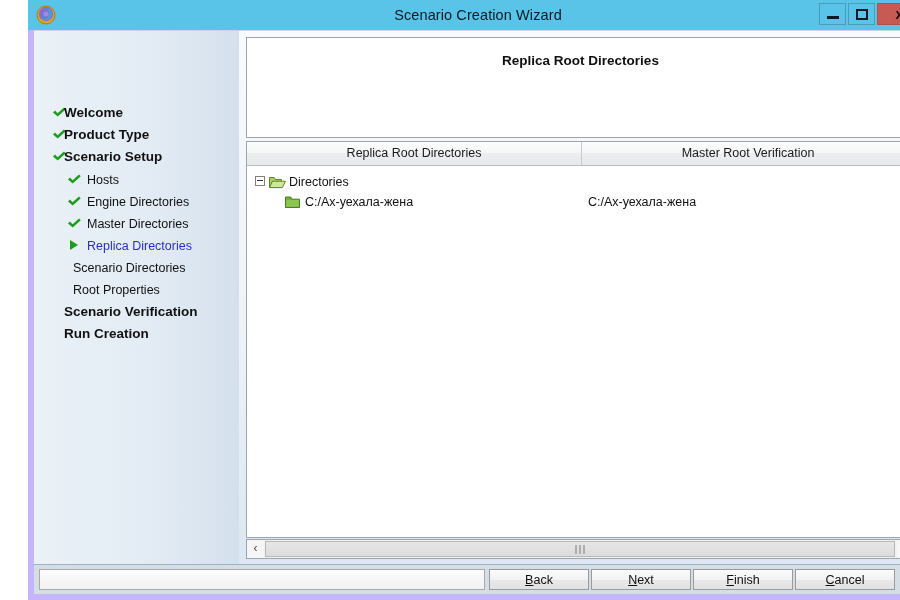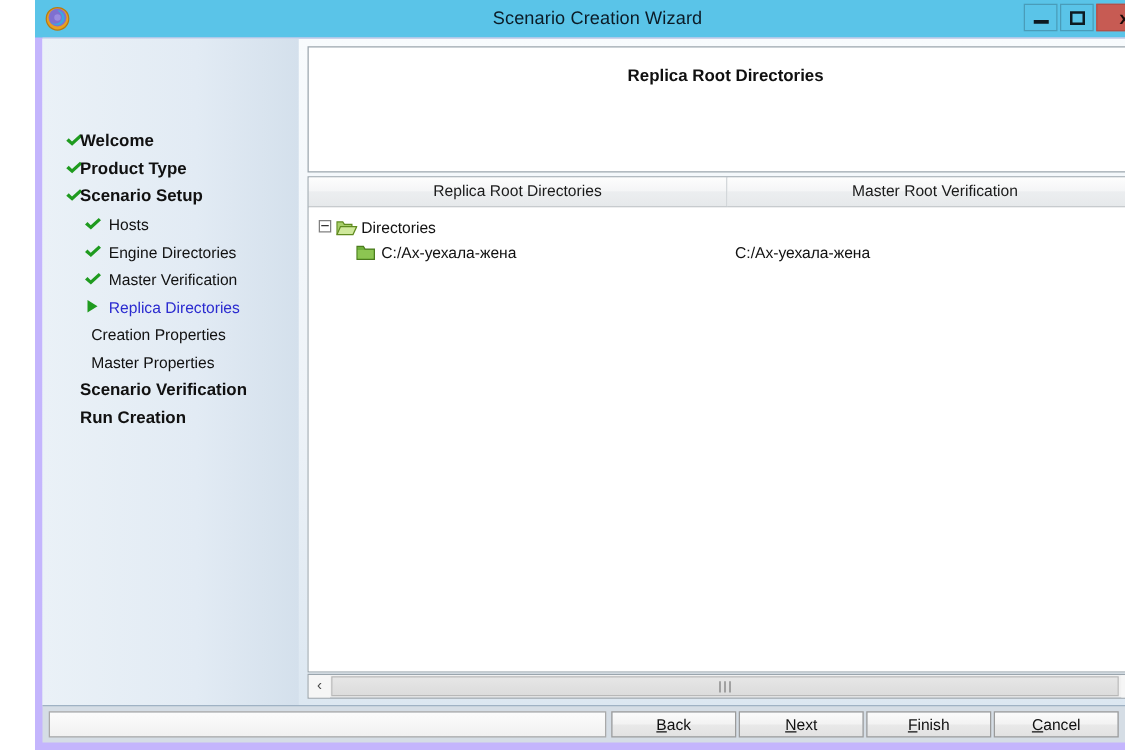--- a/index.html
+++ b/index.html
@@ -421,34 +421,34 @@
         </span>
         <span class="nav-label">Engine Directories</span>
       </div>
 
       <div class="nav-item nav-sub" style="top:183px">
         <span class="check">
           <svg width="15" height="15" viewBox="0 0 15 15">
               <path d="M1 7.5 L3 5.5 L5.6 8.2 L12 2.4 L13.8 4.2 L5.7 11.6 Z" fill="#1f9b1f"></path>
             </svg>
         </span>
-        <span class="nav-label">Master Verification</span>
+        <span class="nav-label">Master Directories</span>
       </div>
 
       <div class="nav-item nav-sub nav-current" style="top:205px">
         <span class="arrowmark"></span>
         <span class="nav-label">Replica Directories</span>
       </div>
 
       <div class="nav-item nav-sub no-mark" style="top:227px">
-        <span class="nav-label">Creation Properties</span>
+        <span class="nav-label">Scenario Directories</span>
       </div>
 
       <div class="nav-item nav-sub no-mark" style="top:249px">
-        <span class="nav-label">Master Properties</span>
+        <span class="nav-label">Root Properties</span>
       </div>
 
       <div class="nav-item nav-top" style="top:271px">
         <span class="nav-label">Scenario Verification</span>
       </div>
 
       <div class="nav-item nav-top" style="top:293px">
         <span class="nav-label">Run Creation</span>
       </div>
     </div>

